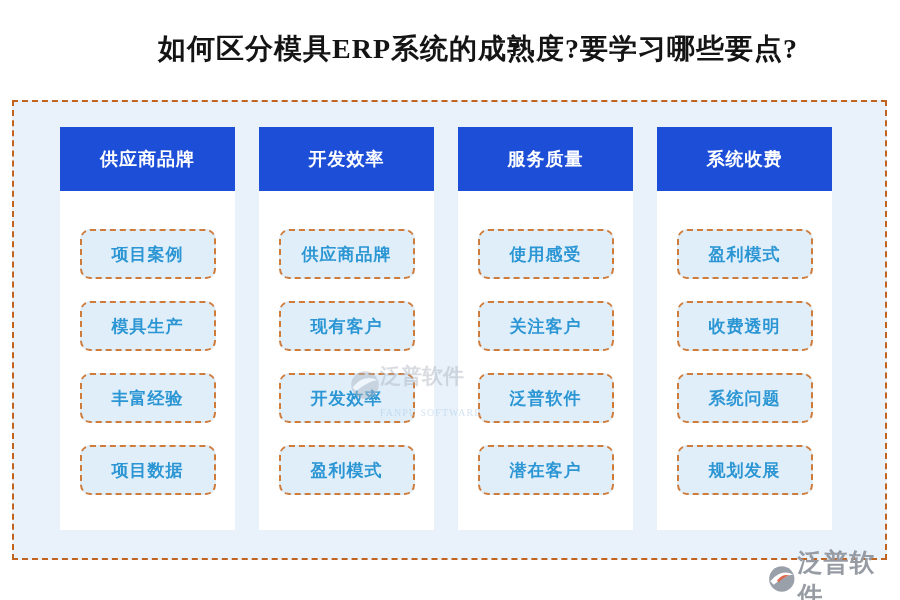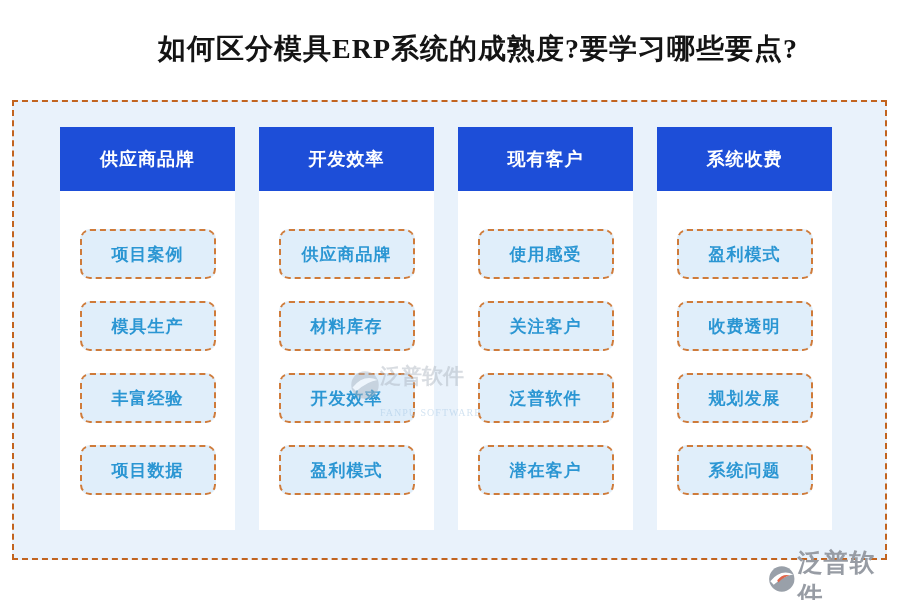--- a/index.html
+++ b/index.html
@@ -66,43 +66,43 @@
         <div class="item">模具生产</div>
         <div class="item">丰富经验</div>
         <div class="item">项目数据</div>
       </div>
     </div>
 
     <div class="col">
       <div class="col-header">开发效率</div>
       <div class="col-body">
         <div class="item">供应商品牌</div>
-        <div class="item">材料库存</div>
+        <div class="item">现有客户</div>
         <div class="item">开发效率</div>
         <div class="item">盈利模式</div>
       </div>
     </div>
 
     <div class="col">
-      <div class="col-header">现有客户</div>
+      <div class="col-header">服务质量</div>
       <div class="col-body">
         <div class="item">使用感受</div>
         <div class="item">关注客户</div>
         <div class="item">泛普软件</div>
         <div class="item">潜在客户</div>
       </div>
     </div>
 
     <div class="col">
       <div class="col-header">系统收费</div>
       <div class="col-body">
         <div class="item">盈利模式</div>
         <div class="item">收费透明</div>
+        <div class="item">系统问题</div>
         <div class="item">规划发展</div>
-        <div class="item">系统问题</div>
       </div>
     </div>
 
   </div>
 </div>
 
 <div class="watermark">
   <svg class="wm-swoosh" viewBox="0 0 24 24">
     <circle cx="12" cy="12" r="11" fill="#aab3bf"></circle>
     <path d="M2 14 Q11 3 22 8 Q14 9 5 17 Z" fill="#ffffff"></path>

